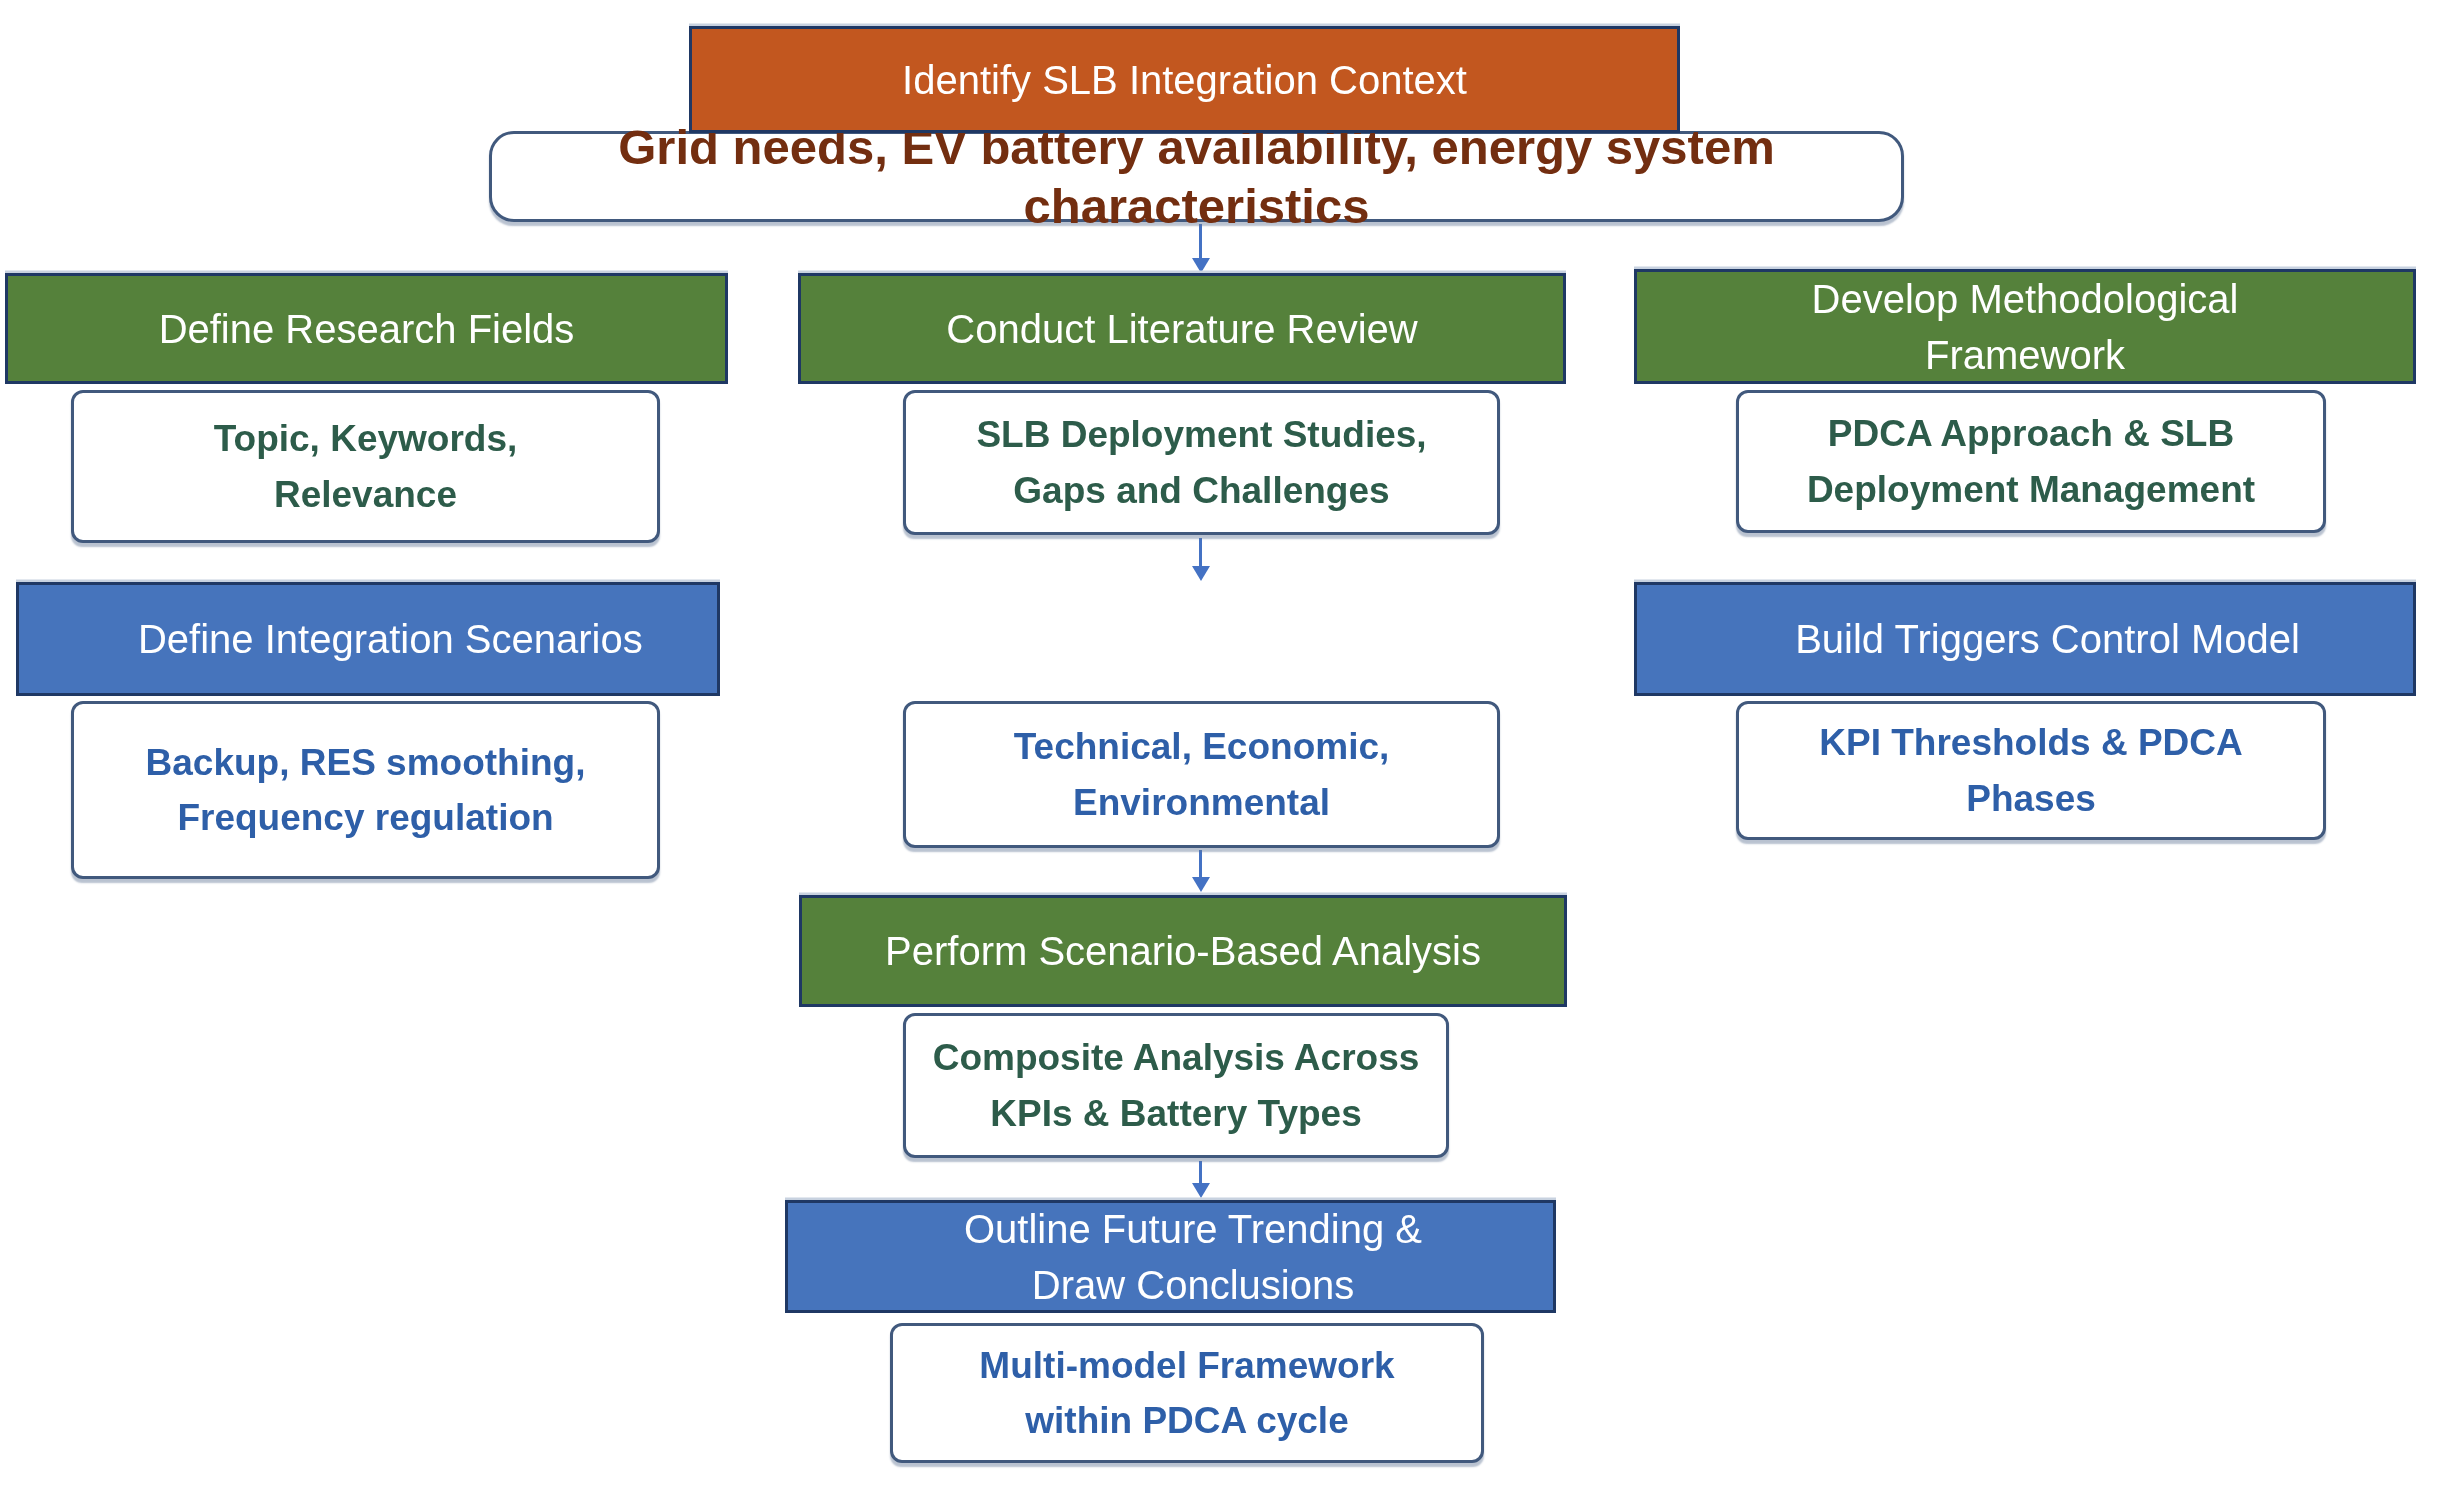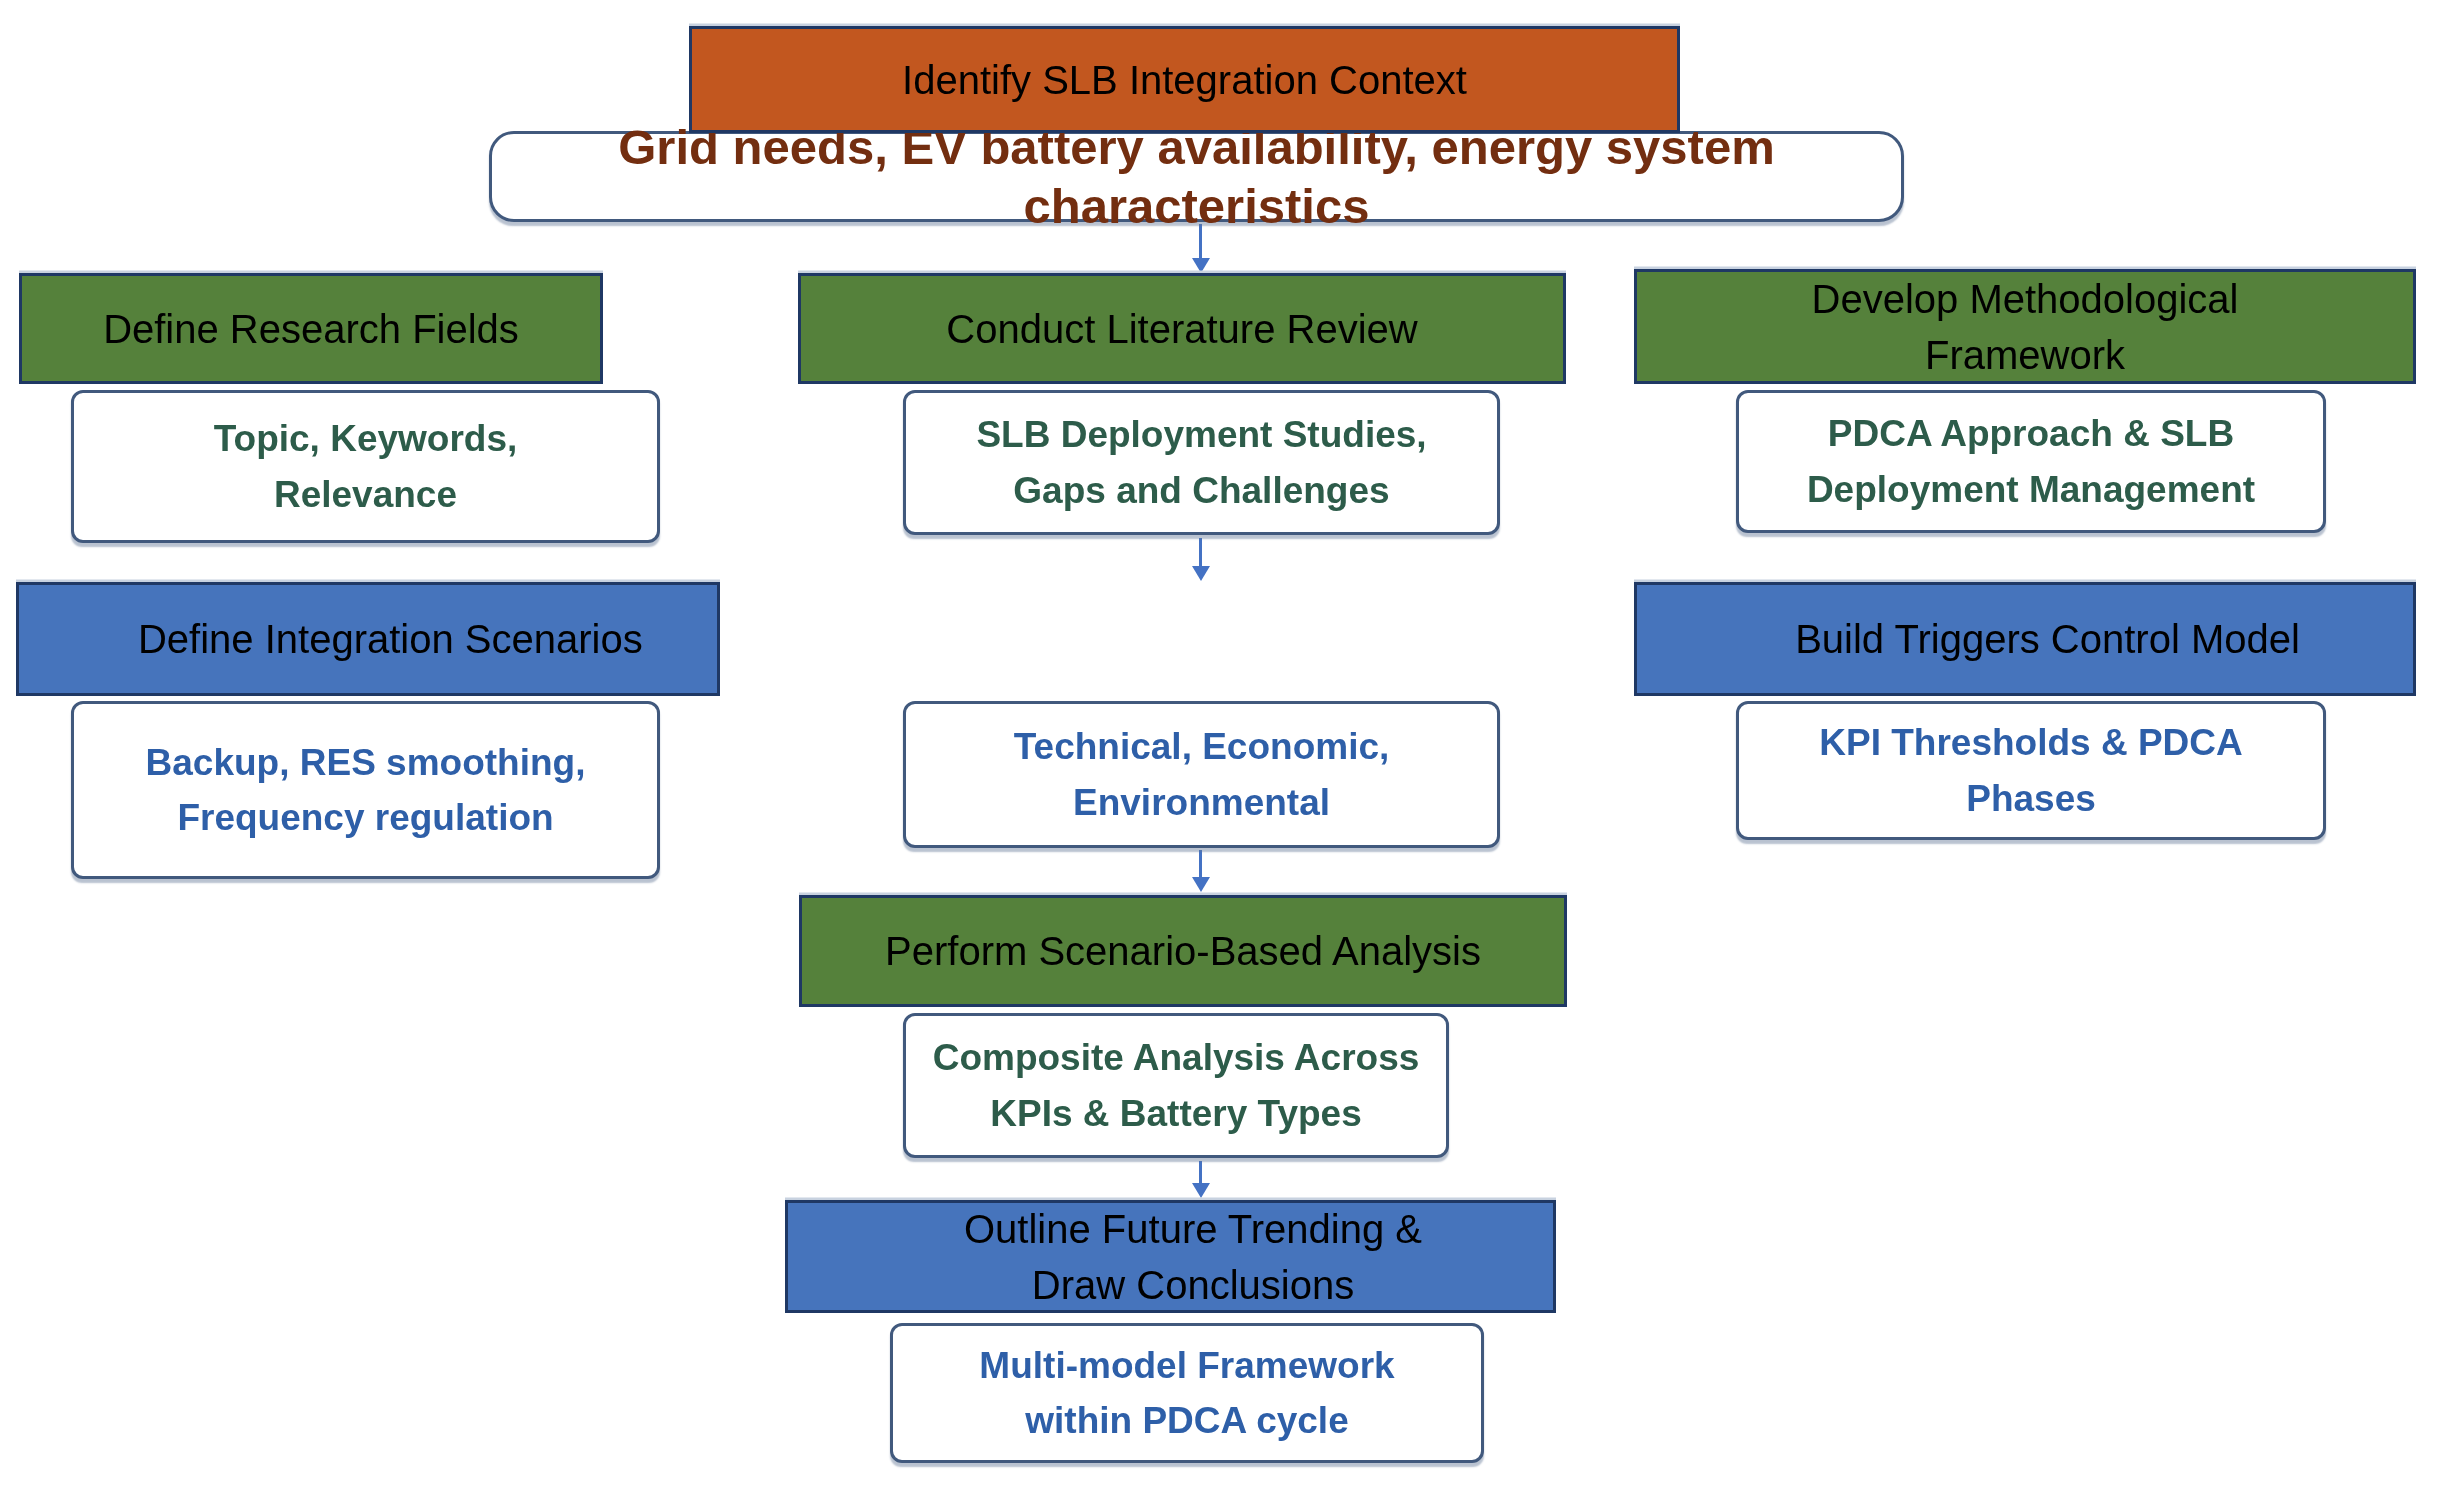--- a/index.html
+++ b/index.html
@@ -7,21 +7,21 @@
     width:2462px;height:1488px;position:relative;overflow:hidden;
     font-family:"Liberation Sans","DejaVu Sans",sans-serif;
     --orange:#c2571f; --green:#55813b; --blue:#4674bc;
     --navy-border:#1f3864; --detail-border:#41597d;
     --text-red:#732e10; --text-green:#2d5c4a; --text-blue:#2e5fa8;
     --arrow:#4472c4;
   }
   .canvas{position:absolute;inset:0;}
   .hdr{
     position:absolute;display:flex;align-items:center;justify-content:center;
-    text-align:center;color:#000000;font-size:40px;font-weight:400;line-height:1.4;
+    text-align:center;color:#ffffff;font-size:40px;font-weight:400;line-height:1.4;
     border:3.3px solid var(--navy-border);box-sizing:border-box;z-index:2;
     box-shadow:0 -2.5px 0 #c8d2e0;
   }
   .hdr.orange{background:var(--orange);}
   .hdr.green{background:var(--green);}
   .hdr.blue{background:var(--blue);padding-left:45px;}
   .detail{
     position:absolute;display:flex;align-items:center;justify-content:center;
     text-align:center;background:#ffffff;border:3.3px solid var(--detail-border);
     border-radius:12px;box-sizing:border-box;z-index:1;
@@ -46,21 +46,21 @@
 
   <div class="hdr orange" style="left:689px;top:26px;width:991px;height:107px">
     <span class="txt">Identify SLB Integration Context</span>
   </div>
   <div class="detail big" style="left:489px;top:131px;width:1415px;height:91px;border-radius:25px">
     <span class="txt t-red">Grid needs, EV battery availability, energy system characteristics</span>
   </div>
 
   <div class="arrow" style="left:1199px;top:224px;height:35px"></div>
 
-  <div class="hdr green" style="left:19px;top:273px;width:584px;height:111px">
+  <div class="hdr green" style="left:5px;top:273px;width:723px;height:111px">
     <span class="txt">Define Research Fields</span>
   </div>
   <div class="detail" style="left:71px;top:390px;width:589px;height:153px">
     <span class="txt t-green">Topic, Keywords,
 Relevance</span>
   </div>
 
   <div class="hdr green" style="left:798px;top:273px;width:768px;height:111px">
     <span class="txt">Conduct Literature Review</span>
   </div>

